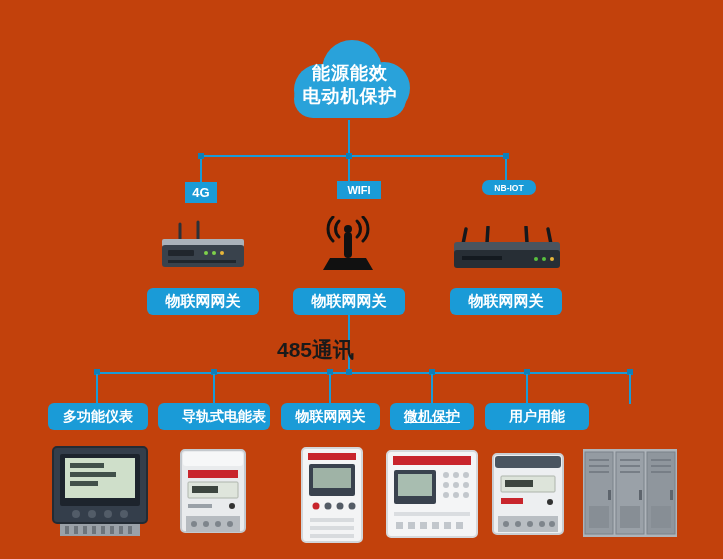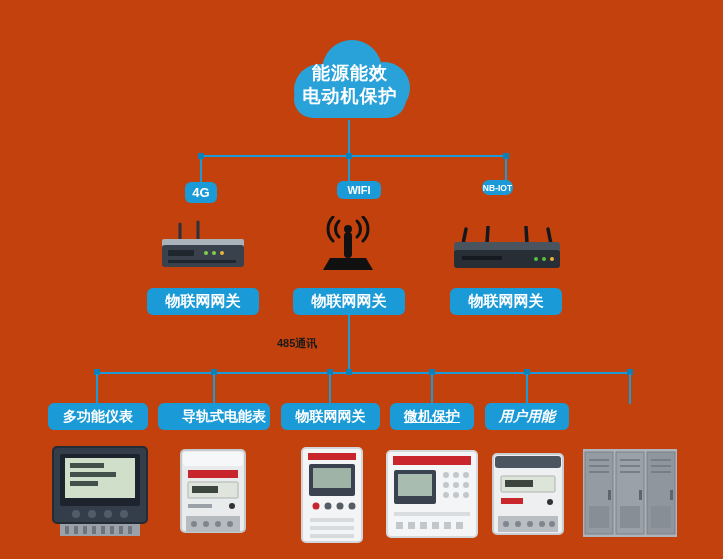--- a/index.html
+++ b/index.html
@@ -9,33 +9,33 @@
   .line  { position:absolute; background:#1a9bd7; }
   .hline { height:2px; }
   .vline { width:2px; }
   .node  { position:absolute; width:6px; height:6px; background:#0f7fb8; }
 
   .cloud-wrap { position:absolute; left:282px; top:32px; width:136px; height:96px; }
   .cloud-text { position:absolute; left:282px; top:62px; width:136px; text-align:center;
                 color:#fff; font-weight:bold; font-size:18px; line-height:23px; letter-spacing:1px; }
 
   .badge { position:absolute; background:#1a9bd7; color:#fff; font-weight:bold;
-           display:flex; align-items:center; justify-content:center; border-radius:6px; }
+           display:flex; align-items:center; justify-content:center; border-radius:0; }
   .badge-4g    { left:185px; top:182px; width:32px; height:21px; font-size:13px; }
   .badge-wifi  { left:326px; top:181px; width:44px; height:18px; font-size:11px;margin-left:11px; }
-  .badge-nbiot { left:482px; top:180px; width:31px; height:15px; font-size:8.5px; border-radius:7px; }
+  .badge-nbiot { left:482px; top:180px; width:54px; height:15px; font-size:8.5px; border-radius:7px; }
 
   .pill { position:absolute; background:#1a9bd7; color:#fff; font-weight:bold;
           display:flex; align-items:center; justify-content:center;
           border-radius:6px; font-size:15px; white-space:nowrap; }
   .gw { top:288px; width:112px; height:27px; }
   .ep { top:403px; height:27px; font-size:14px; }
 
   .bus-label { position:absolute; left:277px; top:336px; color:#1a1a1a;
-               font-weight:bold; font-size:11px; }
+               font-weight:bold; font-size:21px; }
 
   .img { position:absolute; }
 </style>
 </head>
 <body>
 
 <div class="stage">
 
   <div class="cloud-wrap">
     <svg width="136" height="96" viewBox="0 0 136 96">
@@ -126,21 +126,21 @@
   <div class="line vline" style="left:213px; top:374px; height:30px;"></div>
   <div class="line vline" style="left:329px; top:374px; height:30px;"></div>
   <div class="line vline" style="left:431px; top:374px; height:30px;"></div>
   <div class="line vline" style="left:526px; top:374px; height:30px;"></div>
   <div class="line vline" style="left:629px; top:374px; height:30px;"></div>
 
   <div class="pill ep" style="left:48px;  width:100px;">多功能仪表</div>
   <div class="pill ep" style="left:158px; width:112px;padding-left:20px;">导轨式电能表</div>
   <div class="pill ep" style="left:281px; width:99px;">物联网网关</div>
   <div class="pill ep" style="left:390px; width:84px;text-decoration:underline;">微机保护</div>
-  <div class="pill ep" style="left:485px; width:84px;font-style:italic;">用户用能</div>
+  <div class="pill ep" style="left:485px; width:104px;">用户用能</div>
 
   <div class="img" style="left:52px; top:446px;">
     <svg width="96" height="92" viewBox="0 0 96 92">
       <rect x="1" y="1" width="94" height="76" rx="4" fill="#343e4b" stroke="#232b34" stroke-width="2"></rect>
       <rect x="8" y="8" width="80" height="52" rx="2" fill="#1d242d"></rect>
       <rect x="13" y="12" width="70" height="40" fill="#cfdfca"></rect>
       <rect x="18" y="17" width="34" height="5" fill="#41504a"></rect>
       <rect x="18" y="26" width="46" height="5" fill="#41504a"></rect>
       <rect x="18" y="35" width="28" height="5" fill="#41504a"></rect>
       <circle cx="24" cy="68" r="4" fill="#525c68"></circle>

